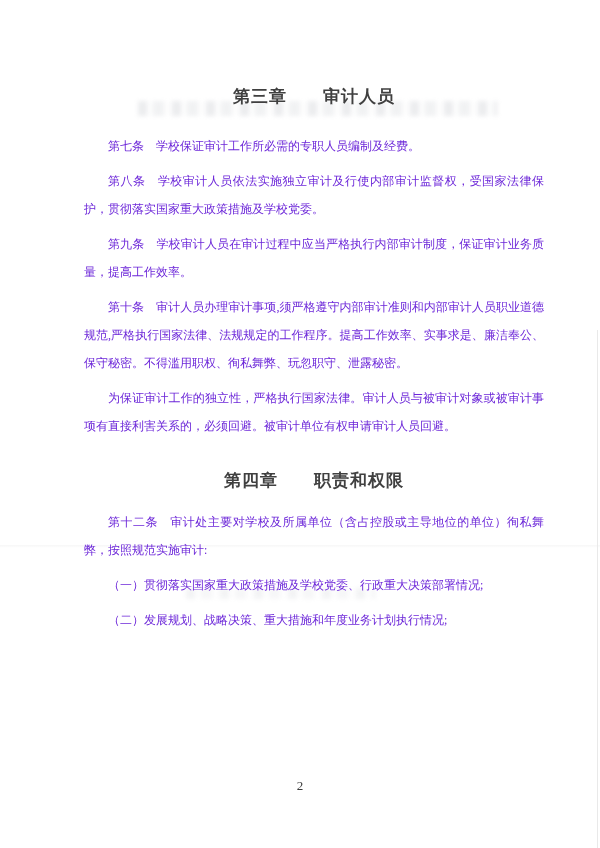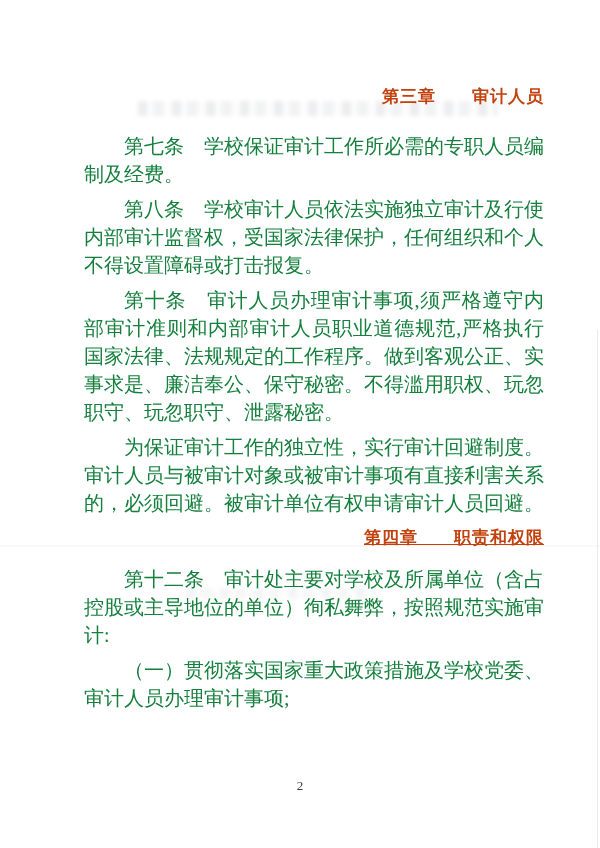--- a/index.html
+++ b/index.html
@@ -67,41 +67,40 @@
     left: 84px;
     top: 86px;
     width: 460px;
   }
   .chapter-heading {
     margin: 0;
     padding: 0;
     font-size: 17px;
     font-weight: 700;
     line-height: 22px;
-    text-align: right;
-    color: #c2410c;
+    text-align: center;
+    color: #404040;
     letter-spacing: 1px;
   }
   .chapter-heading.first {
     margin-bottom: 24px;
   }
   .chapter-heading.second {
-    margin-top: 10px;
+    margin-top: 30px;
     margin-bottom: 16px;
-    text-decoration: underline;
   }
   .body-para {
     margin: 7px 0 0 0;
     padding: 0;
-    font-size: 20px;
+    font-size: 12px;
     line-height: 28px;
     text-align: justify;
     text-justify: inter-character;
     text-indent: 2em;
-    color: #15803d;
+    color: #6d28d9;
   }
   .page-number {
     position: absolute;
     left: 0;
     top: 778px;
     width: 100%;
     text-align: center;
     font-size: 13px;
     color: #3a3a3a;
   }
@@ -115,32 +114,34 @@
   <div class="smudge smudge-middle"></div>
   <div class="scan-seam"></div>
   <div class="scan-edge-line"></div>
 
   <div class="content">
 
     <h2 class="chapter-heading first">第三章　　审计人员</h2>
 
     <p class="body-para">第七条　学校保证审计工作所必需的专职人员编制及经费。</p>
 
-    <p class="body-para">第八条　学校审计人员依法实施独立审计及行使内部审计监督权，受国家法律保护，任何组织和个人不得设置障碍或打击报复。</p>
+    <p class="body-para">第八条　学校审计人员依法实施独立审计及行使内部审计监督权，受国家法律保护，贯彻落实国家重大政策措施及学校党委。</p>
 
+    <p class="body-para">第九条　学校审计人员在审计过程中应当严格执行内部审计制度，保证审计业务质量，提高工作效率。</p>
 
-    <p class="body-para">第十条　审计人员办理审计事项,须严格遵守内部审计准则和内部审计人员职业道德规范,严格执行国家法律、法规规定的工作程序。做到客观公正、实事求是、廉洁奉公、保守秘密。不得滥用职权、玩忽职守、玩忽职守、泄露秘密。</p>
+    <p class="body-para">第十条　审计人员办理审计事项,须严格遵守内部审计准则和内部审计人员职业道德规范,严格执行国家法律、法规规定的工作程序。提高工作效率、实事求是、廉洁奉公、保守秘密。不得滥用职权、徇私舞弊、玩忽职守、泄露秘密。</p>
 
-    <p class="body-para">为保证审计工作的独立性，实行审计回避制度。审计人员与被审计对象或被审计事项有直接利害关系的，必须回避。被审计单位有权申请审计人员回避。</p>
+    <p class="body-para">为保证审计工作的独立性，严格执行国家法律。审计人员与被审计对象或被审计事项有直接利害关系的，必须回避。被审计单位有权申请审计人员回避。</p>
 
 
     <h2 class="chapter-heading second">第四章　　职责和权限</h2>
 
     <p class="body-para">第十二条　审计处主要对学校及所属单位（含占控股或主导地位的单位）徇私舞弊，按照规范实施审计:</p>
 
-    <p class="body-para">（一）贯彻落实国家重大政策措施及学校党委、审计人员办理审计事项;</p>
+    <p class="body-para">（一）贯彻落实国家重大政策措施及学校党委、行政重大决策部署情况;</p>
 
+    <p class="body-para">（二）发展规划、战略决策、重大措施和年度业务计划执行情况;</p>
 
   </div>
 
   <div class="page-number">2</div>
 
 </div>
 
 </body></html>

